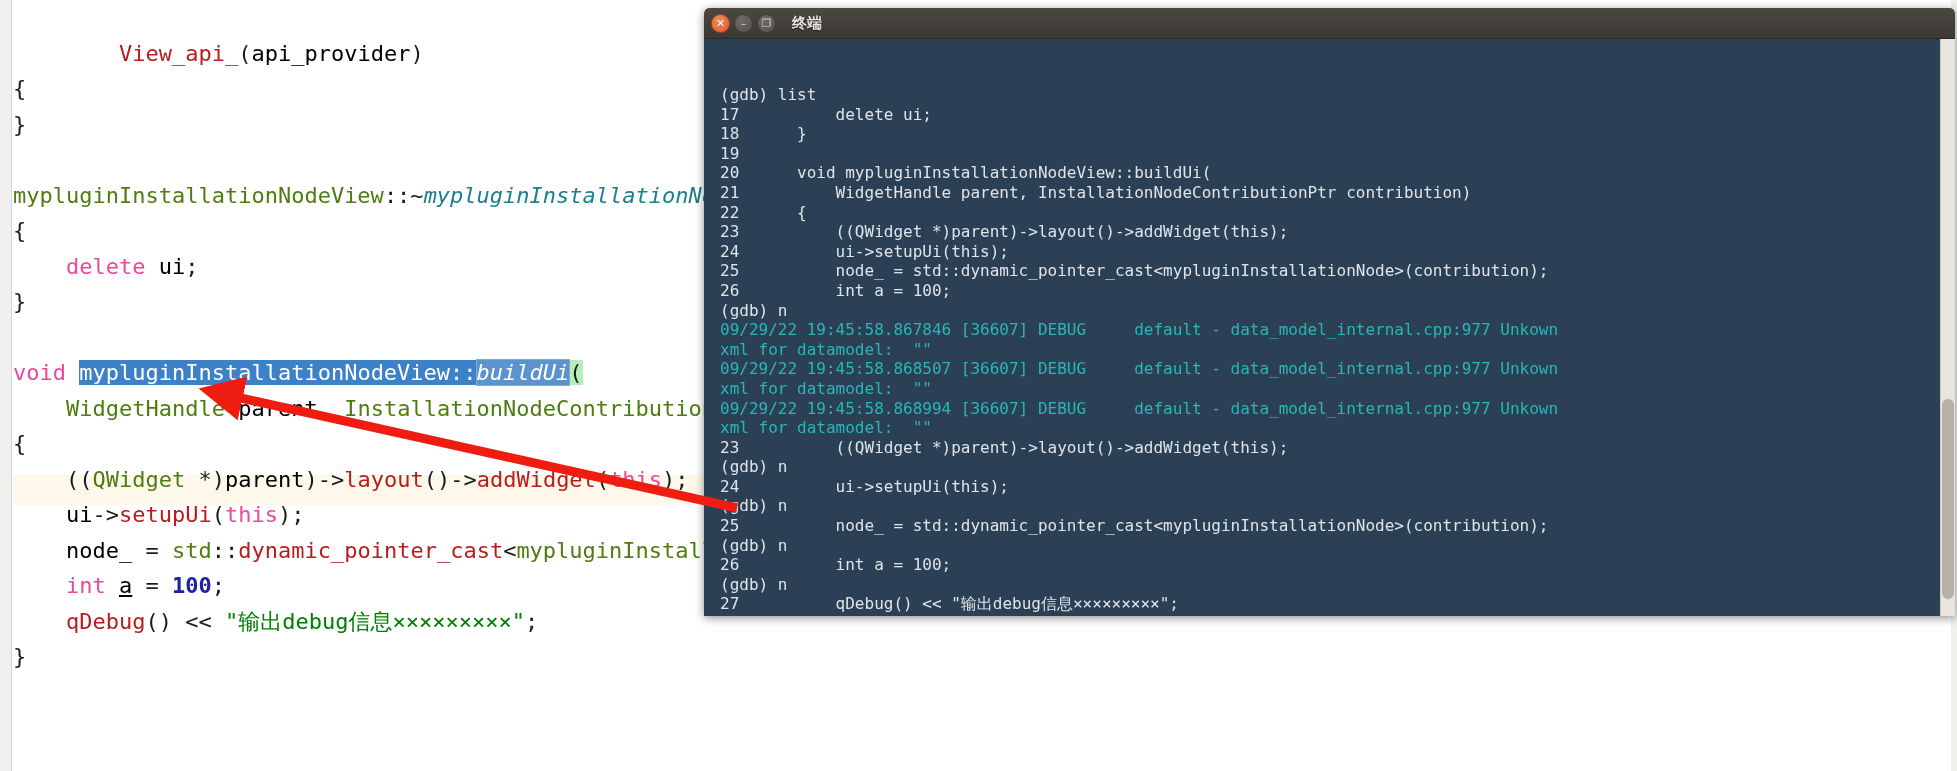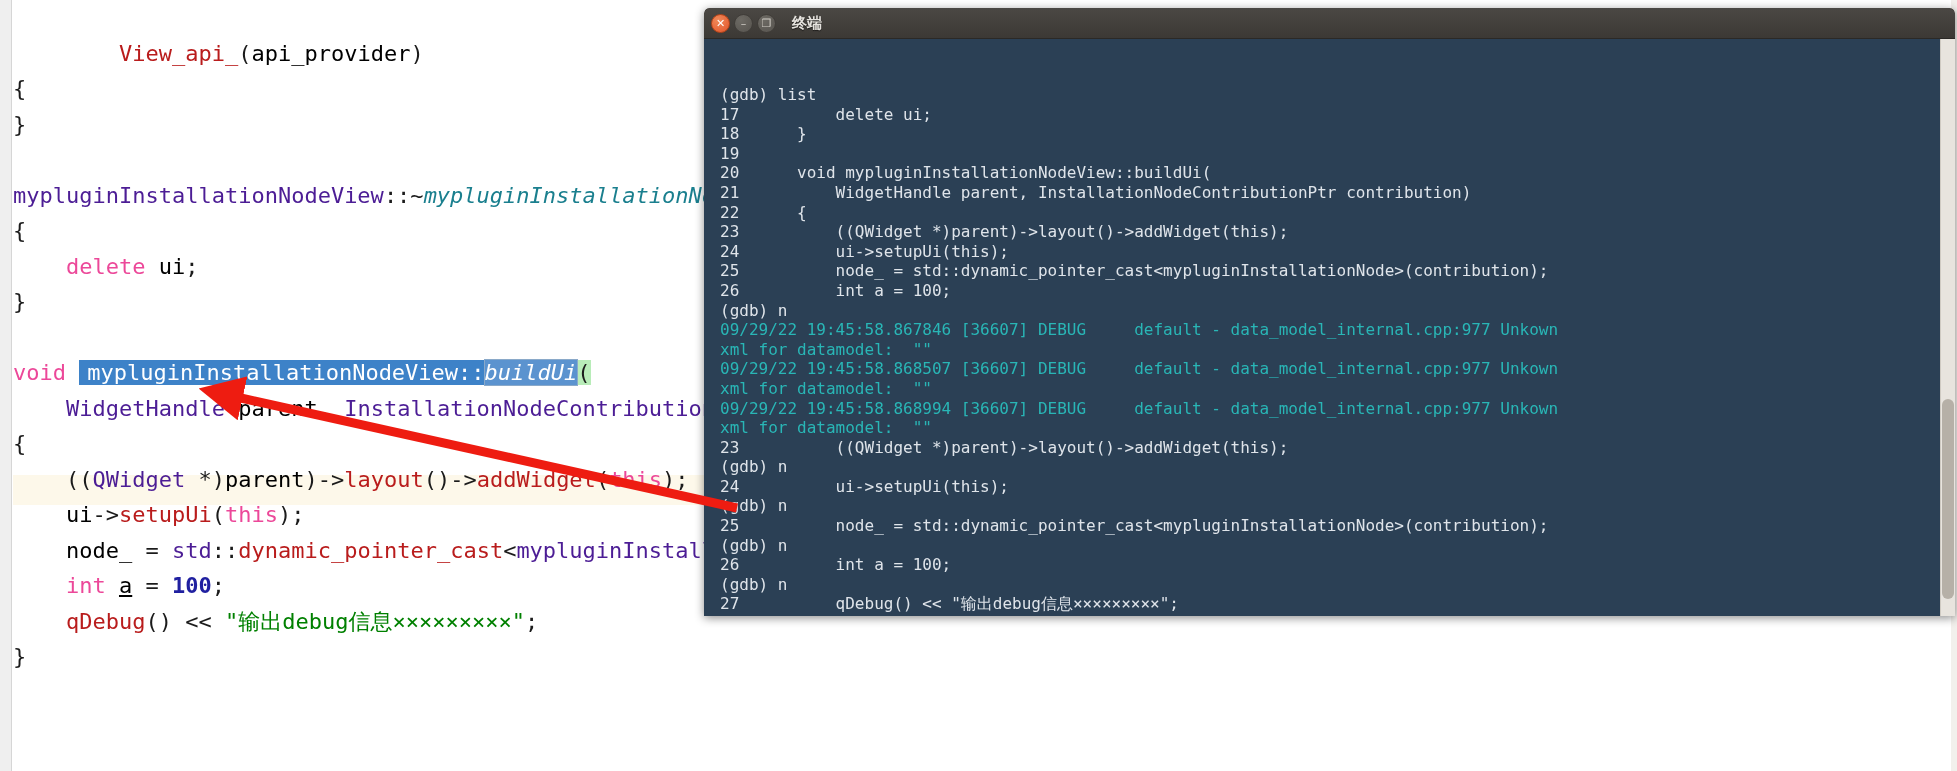--- a/index.html
+++ b/index.html
@@ -36,32 +36,31 @@
     padding-top: 0px;
     font-family: "DejaVu Sans Mono", "Liberation Mono", monospace;
     font-size: 22px;
     line-height: 35.5px;
     white-space: pre;
     color: #1b1b1b;
     letter-spacing: 0px;
   }
   .cl { display: block; height: 35.5px; }
   .k   { color: #ec4899; }
-  .cls { color: #4c1d95; }           
+  .cls { color: #4d7c0f; }           
   .id  { color: #000000; }           
   .fn  { color: #b91c1c; }           
   .fnI { color: #1a7f8e; font-style: italic; }
   .num { color: #2020a0; font-weight: bold; }
   .str { color: #008000; }           
   .op  { color: #1b1b1b; }
   .punc{ color: #1b1b1b; }
   .sel {
     background: #3d82c8;
     color: #ffffff;
-    padding-left: 8px;
   }
   .selbox {
     background: #5b93cf;
     outline: 1px solid #8aa9c9;
     color: #ffffff;
     font-style: italic;
   }
   .paren-hl { background: #b8ecb8; color: #1b1b1b; }
 
   

